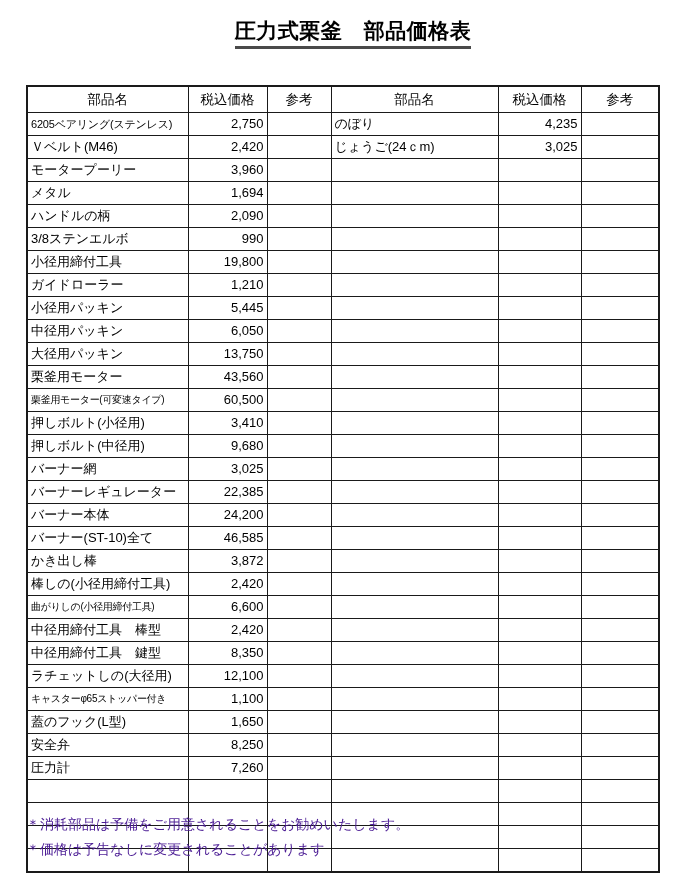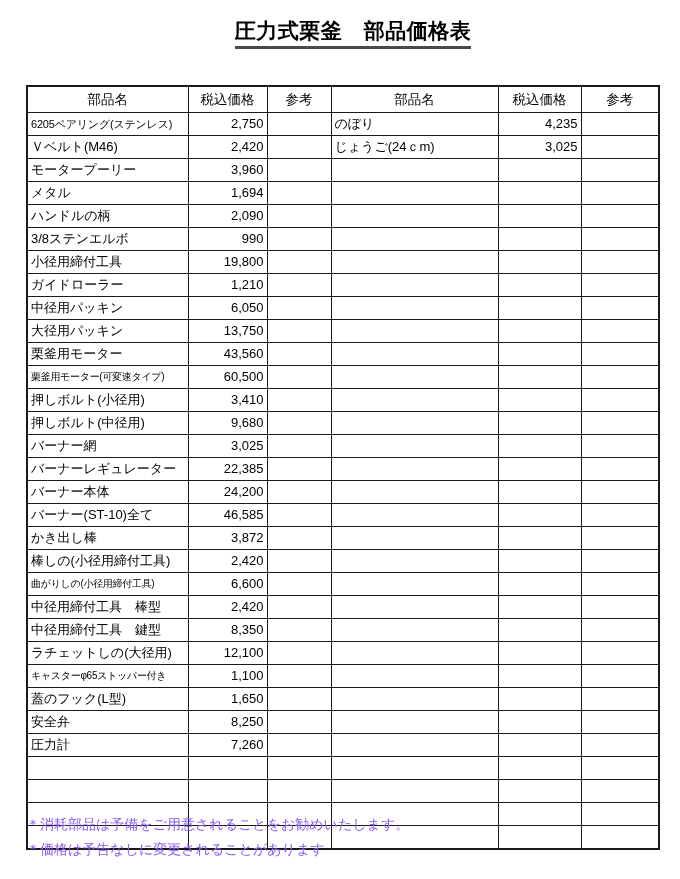--- a/index.html
+++ b/index.html
@@ -96,21 +96,21 @@
   .notes {
     position: absolute;
     left: 26px;
     top: 812px;
     width: 620px;
   }
   .note-line {
     font-size: 14px;
     line-height: 25px;
     white-space: pre;
-    color: #8b5cf6;
+    color: #4c1d95;
   }
 </style>
 </head>
 <body>
 
 <div class="page">
 
   <div class="title-wrap">
     <span class="doc-title">圧力式栗釜　部品価格表</span>
   </div>
@@ -194,20 +194,28 @@
           </tr>
           <tr>
             <td class="name">ガイドローラー</td>
             <td class="price">1,210</td>
             <td class="note empty"></td>
             <td class="name empty"></td>
             <td class="price empty"></td>
             <td class="note empty"></td>
           </tr>
           <tr>
+            <td class="name">小径用パッキン</td>
+            <td class="price">5,445</td>
+            <td class="note empty"></td>
+            <td class="name empty"></td>
+            <td class="price empty"></td>
+            <td class="note empty"></td>
+          </tr>
+          <tr>
             <td class="name">中径用パッキン</td>
             <td class="price">6,050</td>
             <td class="note empty"></td>
             <td class="name empty"></td>
             <td class="price empty"></td>
             <td class="note empty"></td>
           </tr>
           <tr>
             <td class="name">大径用パッキン</td>
             <td class="price">13,750</td>

